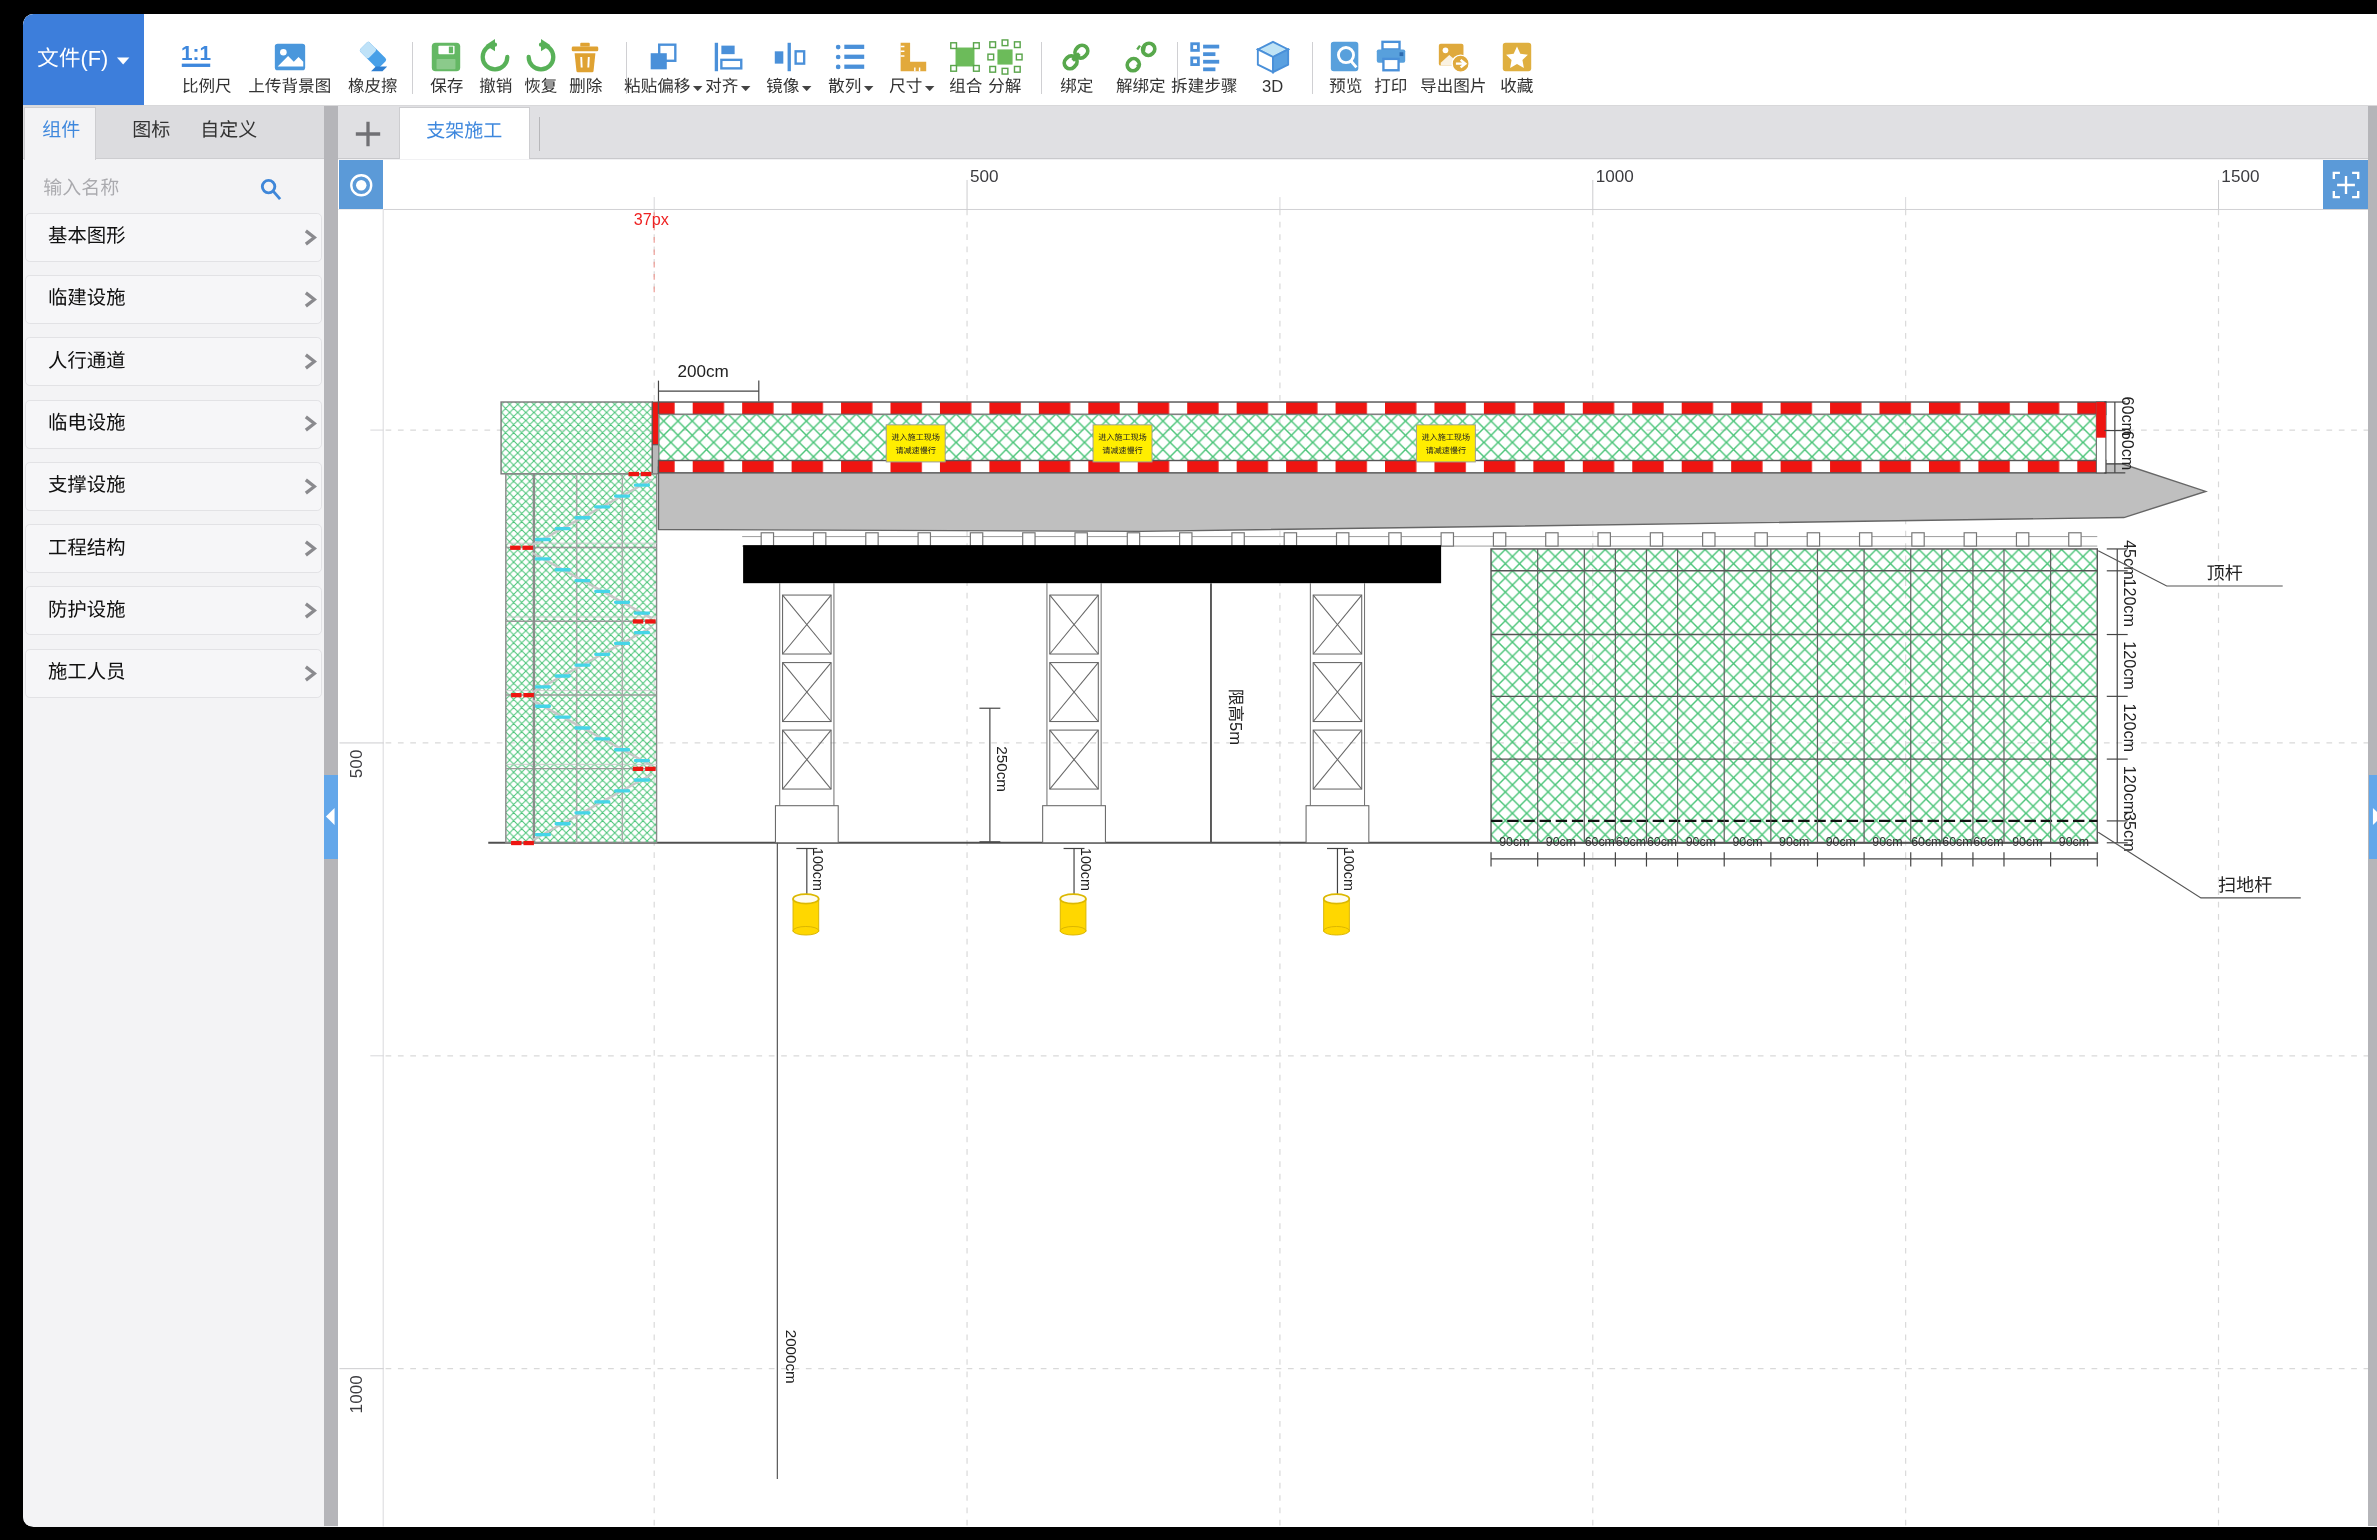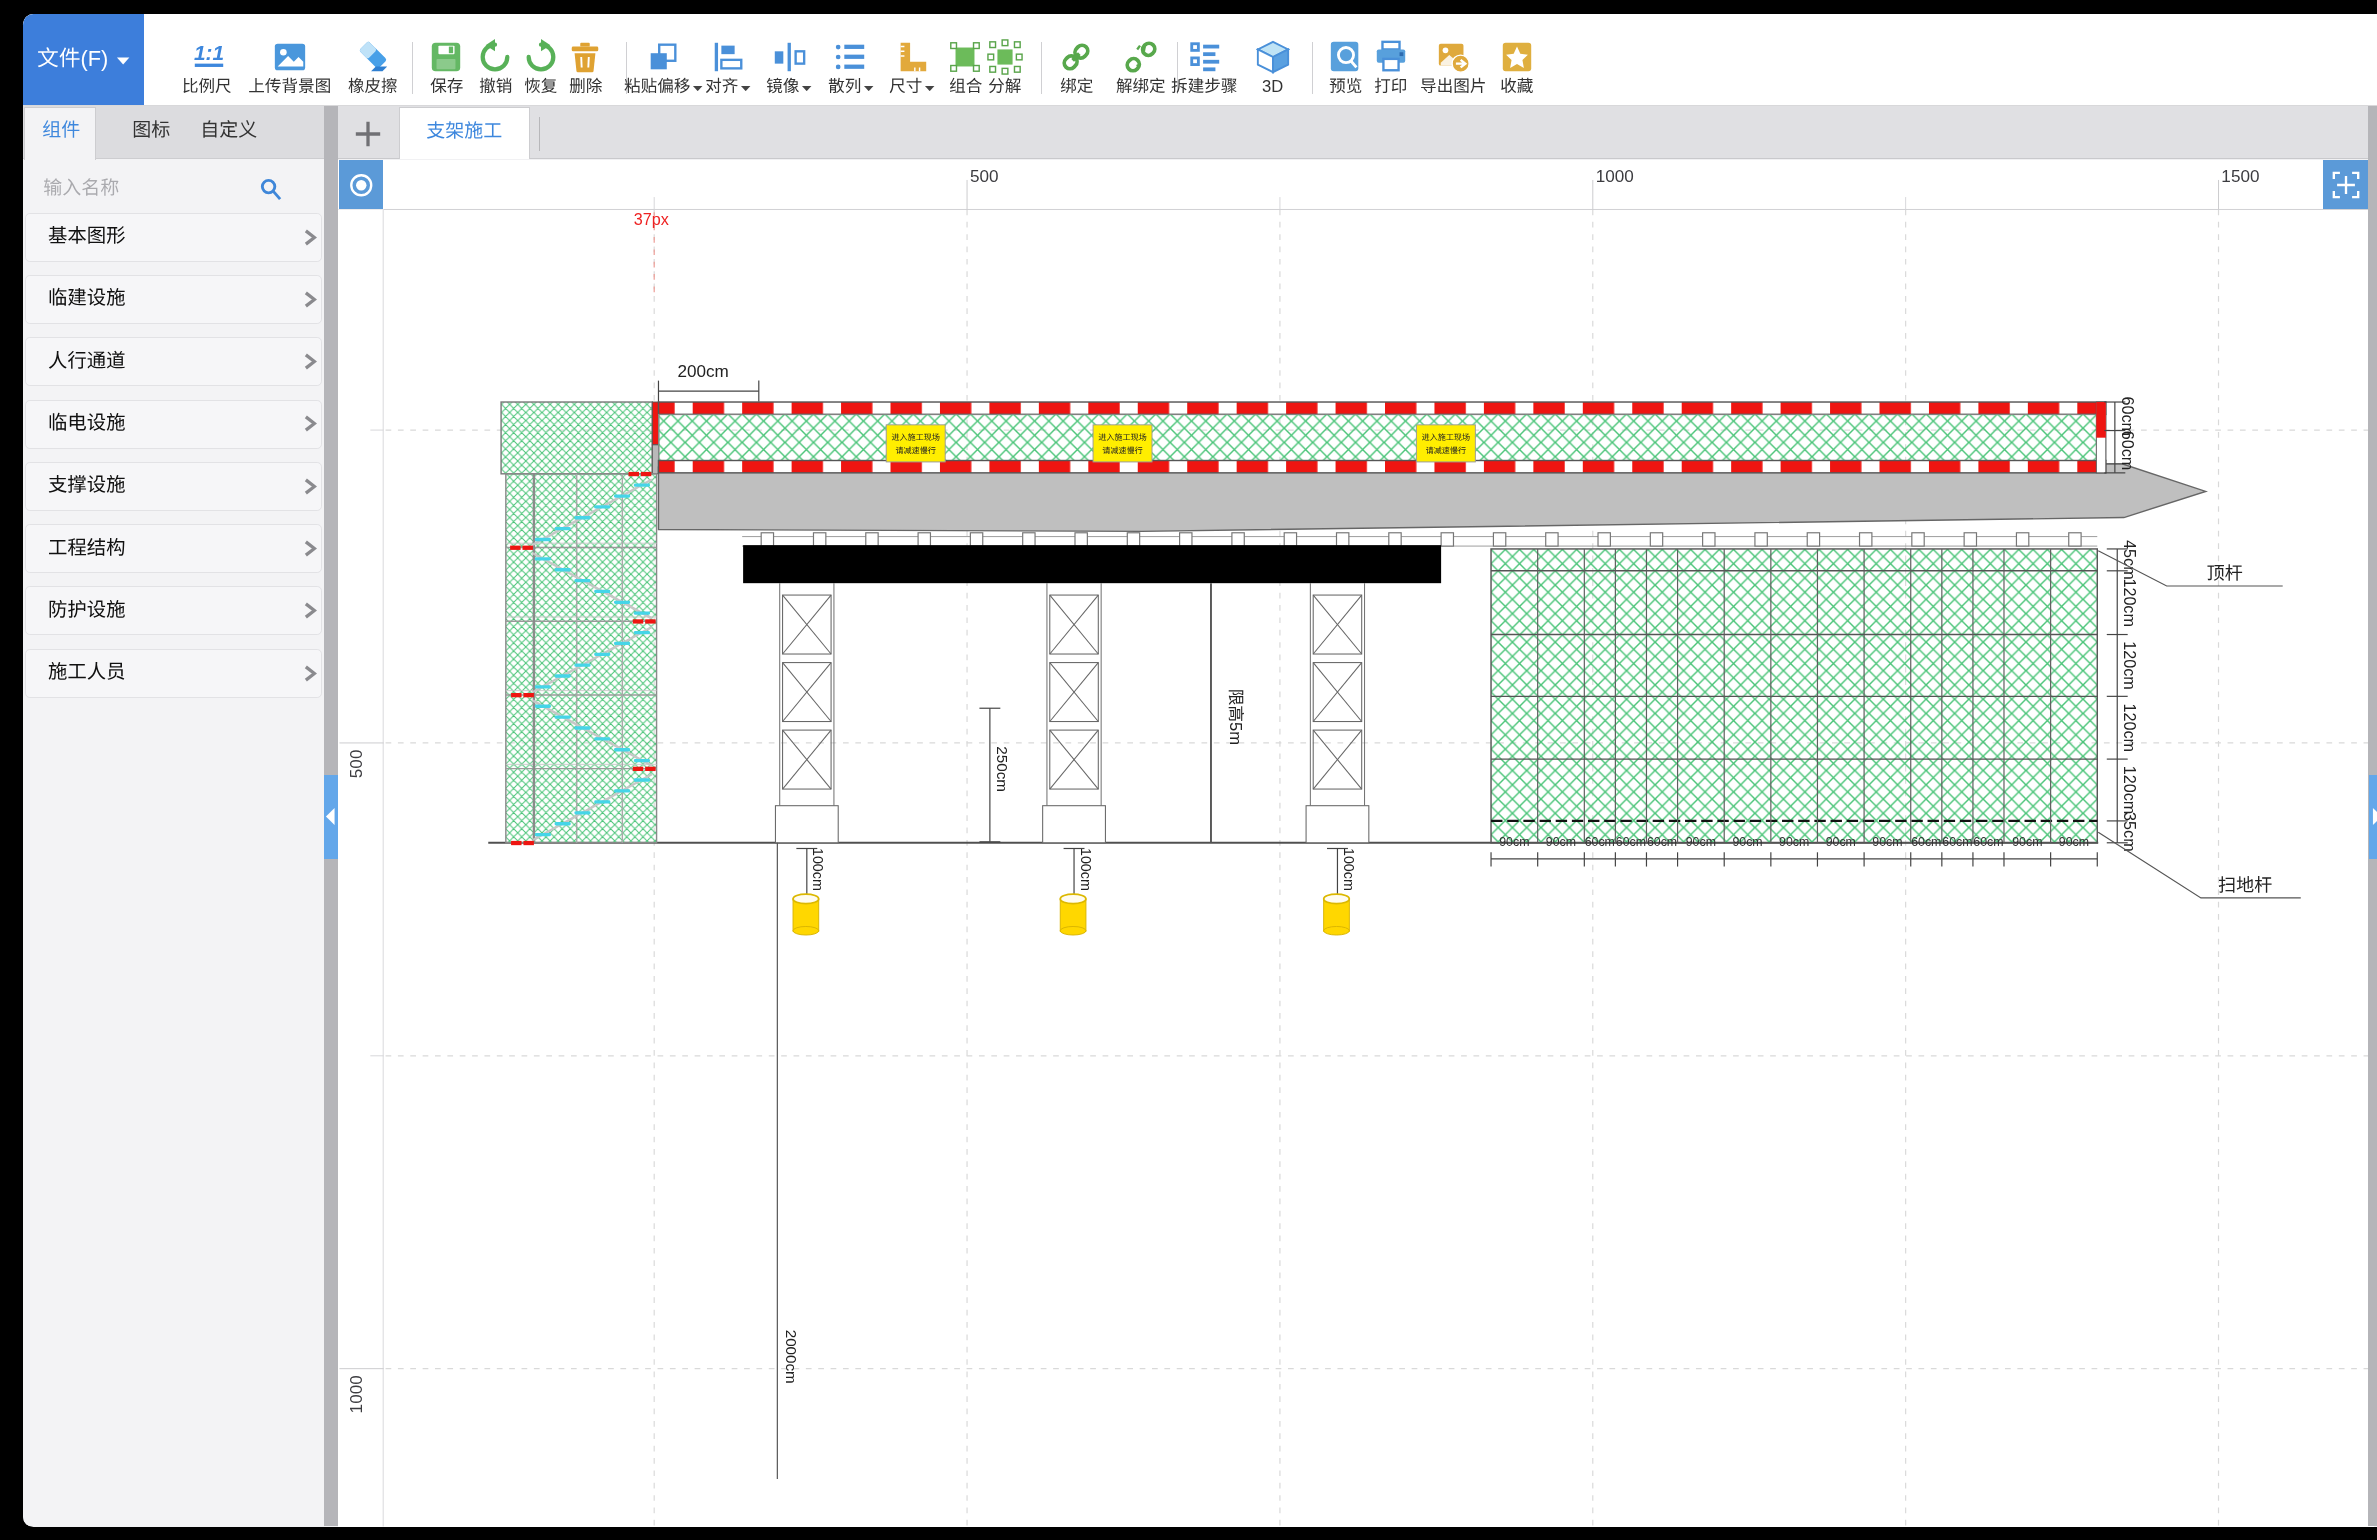--- a/index.html
+++ b/index.html
@@ -146,21 +146,21 @@
     <div class="abs flexc" style="left:0;top:0;width:121px;height:91px;background:#3d7edb;">
       <svg width="72" height="25" viewBox="0 0 152 52" style="overflow:visible;">
         <use href="#u6587" transform="translate(0 39) scale(0.046 -0.046)" fill="#ffffff"></use>
         <use href="#u4ef6" transform="translate(46 39) scale(0.046 -0.046)" fill="#ffffff"></use>
         <text x="92" y="39" font-size="46" fill="#ffffff" font-weight="400" font-family="Liberation Sans, sans-serif">(F)</text>
       </svg>
       <svg width="14.3" height="10.5" style="margin-left:6.7px" viewBox="0 0 30 22">
         <polygon points="2,5 28,5 15,20" fill="#fff"></polygon>
       </svg>
     </div>
-    <div class="abs" style="left:168px;top:25px;width:36px;height:36px;font-style:italic;"><svg width="36" height="36" viewBox="0 0 76 76">
+    <div class="abs" style="left:155px;top:25px;width:36px;height:36px;"><svg width="36" height="36" viewBox="0 0 76 76">
         <text x="38" y="44" font-size="44" font-weight="bold" fill="#3d87dd" text-anchor="middle" font-family="Liberation Sans,sans-serif">1:1</text>
         <rect x="8" y="52" width="60" height="7" fill="#3d87dd"></rect>
       </svg></div>
     <div class="abs" style="left:159px;top:64px;width:65px;display:flex;align-items:center;">
       <svg width="50" height="18.5" viewBox="0 0 106 39" style="overflow:visible;">
         <use href="#u6bd4" transform="translate(0 29) scale(0.035 -0.035)" fill="#333333"></use>
         <use href="#u4f8b" transform="translate(35 29) scale(0.035 -0.035)" fill="#333333"></use>
         <use href="#u5c3a" transform="translate(70 29) scale(0.035 -0.035)" fill="#333333"></use>
       </svg>
     </div>

